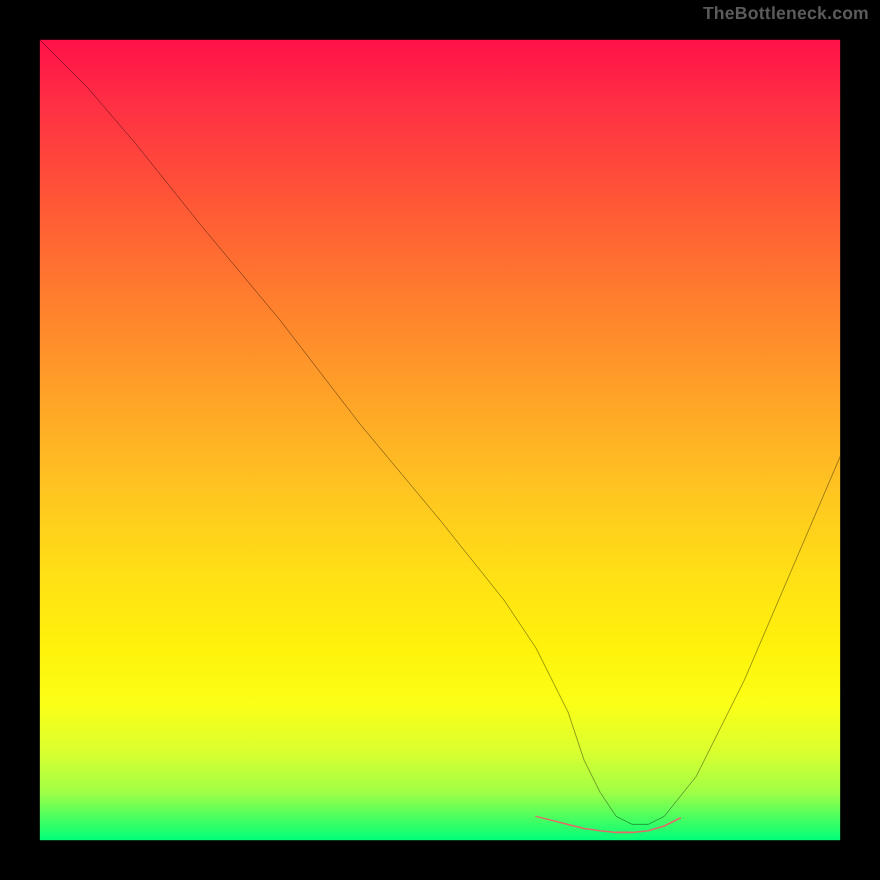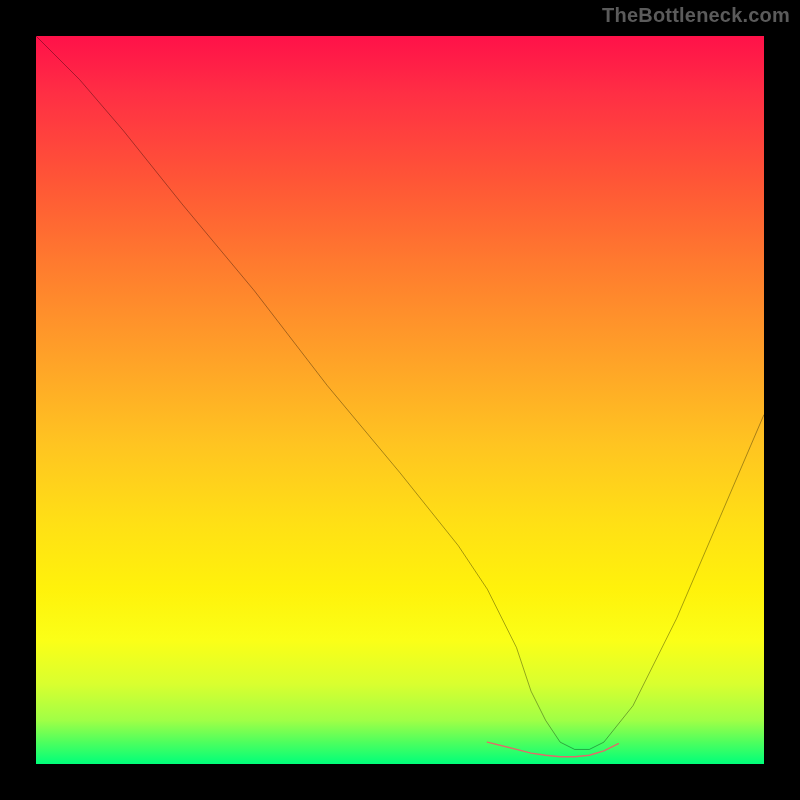--- a/index.html
+++ b/index.html
@@ -14,21 +14,21 @@
   .frame {
     position: relative;
     width: 800px;
     height: 800px;
     background: #000;
   }
   .watermark {
     position: absolute;
     top: 4px;
     right: 10px;
-    font-size: 20px;
+    font-size: 16px;
     font-weight: bold;
     color: #5b5b5b;
     letter-spacing: 0.2px;
     z-index: 5;
   }
   .plot-area {
     position: absolute;
     left: 36px;
     top: 36px;
     width: 728px;

